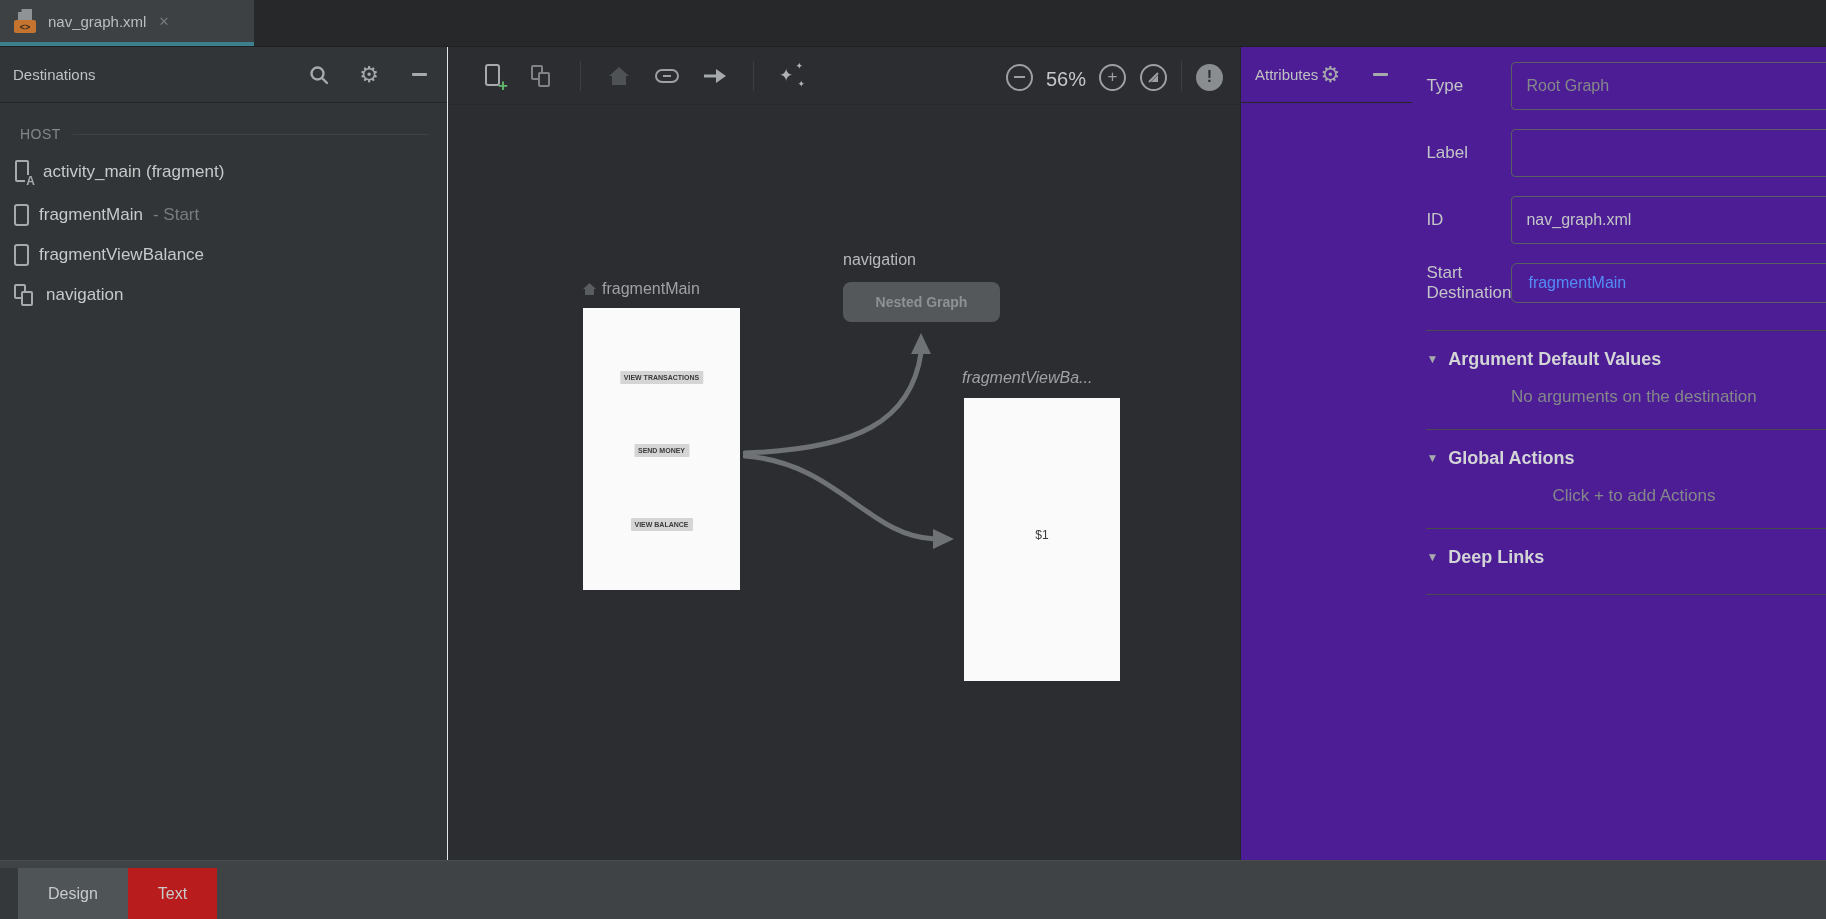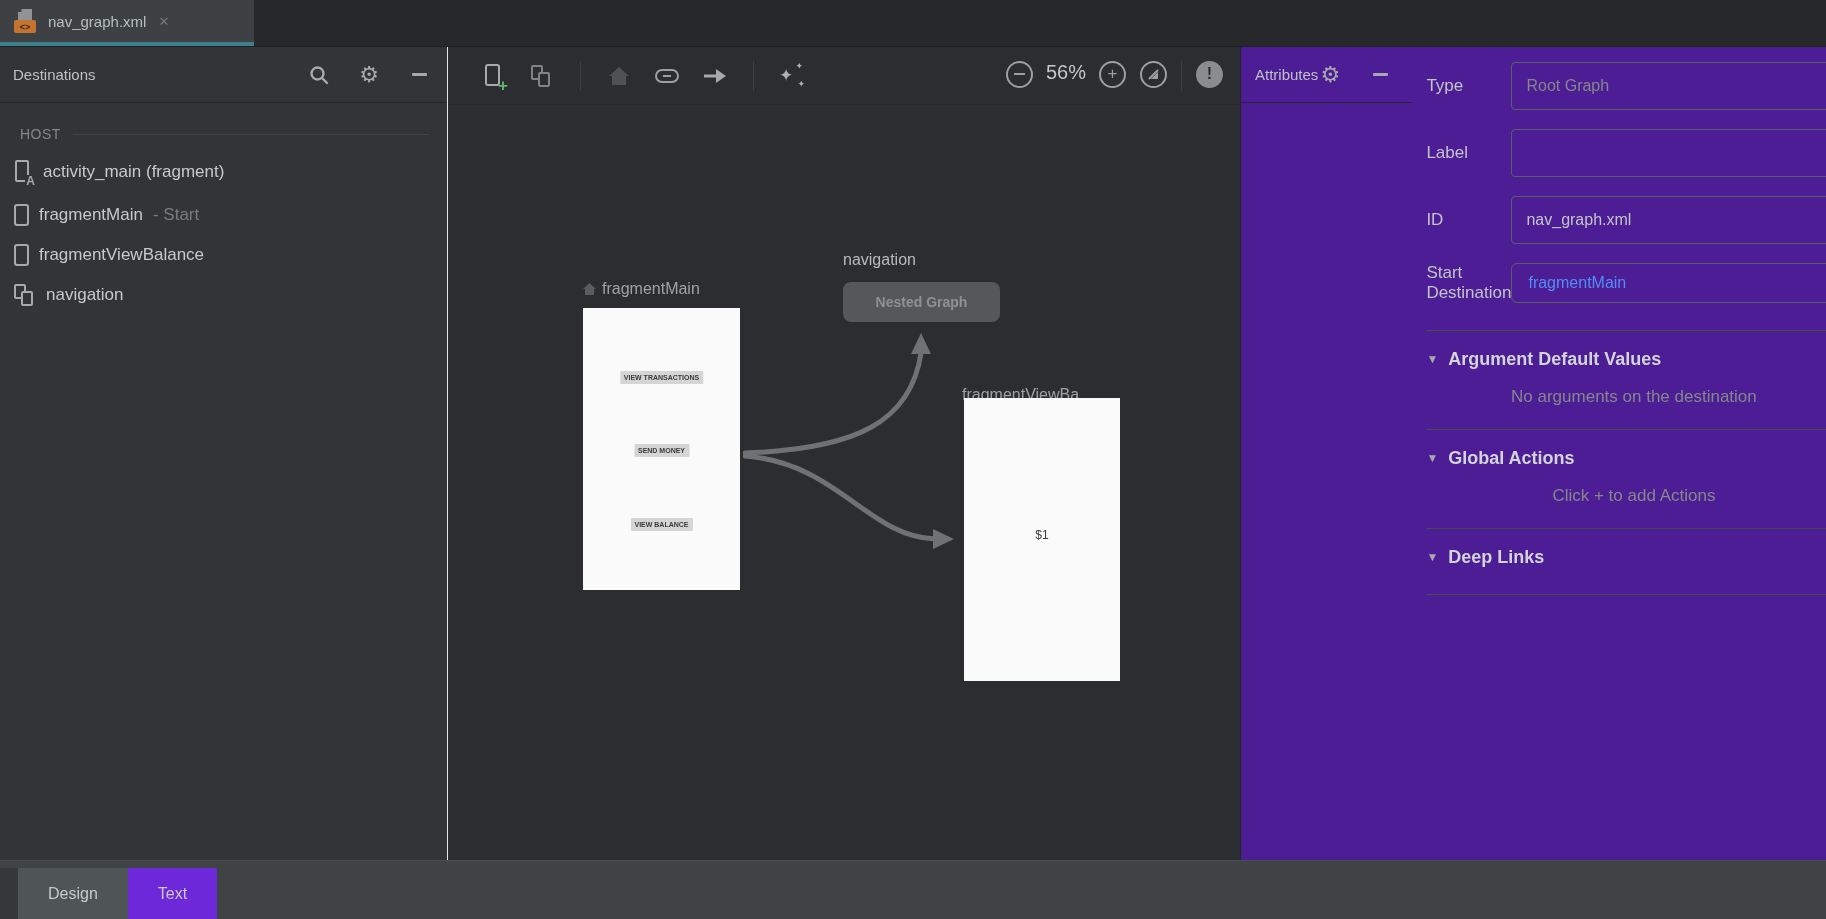--- a/index.html
+++ b/index.html
@@ -55,21 +55,21 @@
   .adddest-ic .phone { position:absolute; left:0; top:0; width:15px; height:22px; border:2px solid #A7AAAC; border-radius:3px; }
   .adddest-ic .plus { position:absolute; right:-5px; bottom:-6px; color:#63B76C; font-size:17px; font-weight:bold; line-height:1; }
   .nested-tb .r1, .nested-tb .r2 { border-color:#808386; }
   .nested-tb .r2 { background:#2B2D30; }
   .pill-link { position:relative; width:24px; height:14px; border:2px solid #9DA0A2; border-radius:8px; }
   .pill-link .dash { position:absolute; left:6px; top:4px; width:8px; height:2px; background:#9DA0A2; }
   .sparkles { position:relative; width:26px; height:26px; }
   .sparkles .s1 { position:absolute; left:0; top:4px; font-size:17px; color:#B0B3B5; line-height:1; }
   .sparkles .s2 { position:absolute; right:2px; top:-1px; font-size:9px; color:#B0B3B5; line-height:1; }
   .sparkles .s3 { position:absolute; right:0px; bottom:0px; font-size:9px; color:#B0B3B5; line-height:1; }
-  .tb-right { margin-left:auto; display:flex; align-items:flex-start; }
+  .tb-right { margin-left:auto; display:flex; align-items:flex-end; }
   .circle-btn { width:27px; height:27px; border:2px solid #9DA0A2; border-radius:50%; display:flex; align-items:center; justify-content:center; cursor:pointer; }
   .zm-minus { width:11px; height:2px; background:#9DA0A2; }
   .zm-plus { font-size:17px; color:#9DA0A2; line-height:1; margin-top:-1px; }
   .zoom-label { font-size:20px; color:#C5C7C9; margin:0 13px; }
   .fit-btn { margin-left:14px; }
   .warn-btn { width:27px; height:27px; border-radius:50%; background:#8A8D8F; color:#2B2D30; display:flex; align-items:center; justify-content:center; font-size:16px; font-weight:bold; cursor:pointer; }
 
   .canvas { position:relative; flex:1 1 auto; overflow:hidden; }
   .frame-label { position:absolute; font-size:16px; color:#9FA2A4; display:flex; align-items:center; gap:6px; white-space:nowrap; }
   .device-frame { position:absolute; background:#FAFAFA; cursor:pointer; }
@@ -99,21 +99,21 @@
   .sec-head { display:flex; align-items:center; height:30px; }
   .sec-tri { font-size:12px; color:#A7AAAC; margin-right:10px; cursor:pointer; }
   .sec-title { font-size:18px; font-weight:bold; color:#D2D4D6; }
   .sec-plus { margin-left:auto; font-size:24px; color:#C5C7C9; line-height:1; cursor:pointer; }
   .sec-hint { margin-top:13px; text-align:center; font-size:17px; color:#85888A; }
   .sec-end { border-top:1px solid #47494B; margin:0 36px 0 14px; }
 
   
   .bottom-bar { height:59px; flex:0 0 59px; background:#3F4346; border-top:1px solid #4A4D50; display:flex; align-items:flex-end; }
   .bb-notch { width:18px; height:51px; background:#35383A; }
-  .bb-tab { height:51px; padding:0 30px; display:flex; align-items:center; font-size:16px; color:#C8CACC; cursor:pointer; background:#6d28d9; }
+  .bb-tab { height:51px; padding:0 30px; display:flex; align-items:center; font-size:16px; color:#C8CACC; cursor:pointer; background:#b91c1c; }
   .bb-tab.active { background:#4F5457; }
 
   svg { display:block; }
 </style>
 </head>
 <body>
 
 <div class="app">
 
   <div class="tabbar">
@@ -255,21 +255,21 @@
           <span class="mini-btn" style="top:210px;">VIEW BALANCE</span>
         </div>
 
         <div class="frame-label nav-group-label">
           <span>navigation</span>
         </div>
         <div class="nested-btn">
           <span>Nested Graph</span>
         </div>
 
-        <div class="frame-label" style="left:514px; top:281px;">
+        <div class="frame-label" style="left:514px; top:264px;font-style:italic;">
           <span>fragmentViewBa...</span>
         </div>
         <div class="device-frame fvb-frame">
           <span class="bal-text">$1</span>
         </div>
 
         <svg class="arrows-svg" width="220" height="230" viewBox="0 0 220 230">
           <path d="M 2 128 C 115 124, 168 96, 178 28" fill="none" stroke="#6F7274" stroke-width="5" stroke-linecap="round"></path>
           <polygon points="178,8 168,29 188,29" fill="#6F7274"></polygon>
           <path d="M 2 131 C 95 138, 125 212, 192 214" fill="none" stroke="#6F7274" stroke-width="5" stroke-linecap="round"></path>

